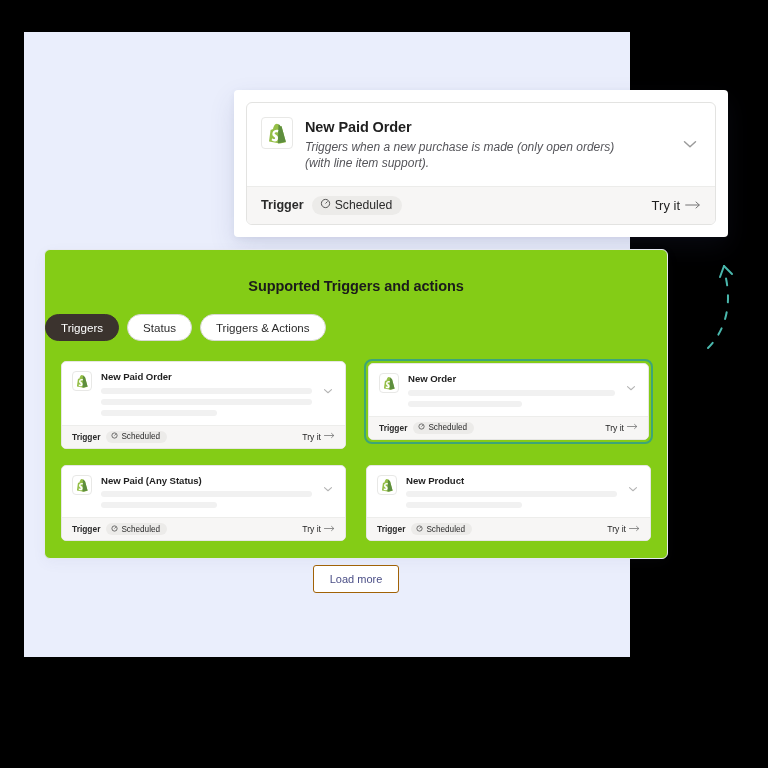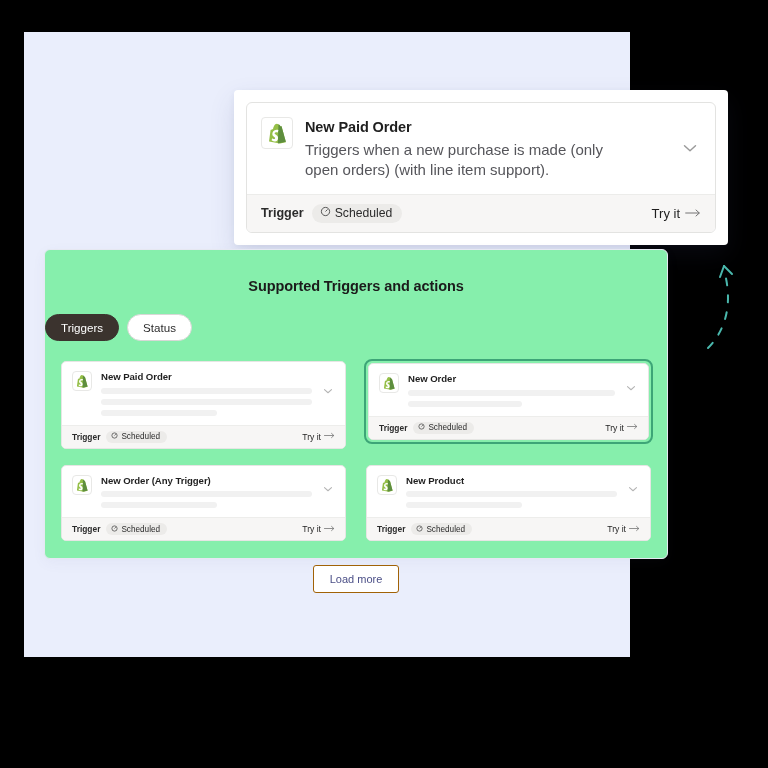--- a/index.html
+++ b/index.html
@@ -53,25 +53,26 @@
 
   .app-title {
     font-size: 14.5px;
     font-weight: bold;
     color: #1f1f1f;
     letter-spacing: -0.1px;
     line-height: 1.25;
   }
 
   .app-desc {
-    font-size: 15px;
+    font-size: 12px;
     color: #55555a;
     line-height: 1.32;
     margin-top: 4px;
     max-width: 330px;
+    font-style: italic;
   }
 
   .chev {
     flex: 0 0 auto;
     align-self: center;
     color: #9a9a9a;
     display: flex;
     align-items: center;
     justify-content: center;
   }
@@ -127,21 +128,21 @@
   .bag.lg { width: 32px; height: 32px; }
   .bag.sm { width: 20px; height: 20px; }
 
   
   #panel {
     position: absolute;
     left: 20px;
     top: 217px;
     width: 624px;
     height: 310px;
-    background: #86efac;
+    background: #84cc16;
     border: 1px solid #e6e8f2;
     border-radius: 6px;
     box-shadow: 0 4px 14px rgba(70,80,130,0.05);
   }
 
   #panel-title {
     text-align: center;
     font-size: 14.5px;
     font-weight: bold;
     color: #1b1b1b;
@@ -344,20 +345,21 @@
     </div>
   </div>
 
   <div id="panel">
 
     <div id="panel-title">Supported Triggers and actions</div>
 
     <div id="tabs">
       <button class="tab active">Triggers</button>
       <button class="tab">Status</button>
+      <button class="tab">Triggers &amp; Actions</button>
     </div>
 
     <div id="grid">
 
       <div class="mini-wrap">
         <div class="mini-card">
           <div class="mini-body">
             <span class="bag sm">
               <svg width="14" height="14" viewBox="0 0 48 48" aria-hidden="true">
                 <path d="M33.9 9.2c-.2-.1-.5 0-.7 0l-1.6.5c-.5-1.6-1.4-3.1-2.8-3.8-.5-.3-1-.4-1.6-.3-.1-.2-.3-.4-.5-.6-.8-.8-1.8-1.2-3-1.2-2.4 0-4.6 1.7-6.2 4.8-1.1 2.1-1.9 4.8-2.2 6.9l-4 1.2c-1.2.4-1.2.4-1.4 1.5C9.8 19.1 6.7 42.8 6.7 42.8L30.6 47l12.9-2.9S34 9.4 33.9 9.2z" fill="#95BF47"></path>
@@ -450,21 +452,21 @@
         <div class="mini-card">
           <div class="mini-body">
             <span class="bag sm">
               <svg width="14" height="14" viewBox="0 0 48 48" aria-hidden="true">
                 <path d="M33.9 9.2c-.2-.1-.5 0-.7 0l-1.6.5c-.5-1.6-1.4-3.1-2.8-3.8-.5-.3-1-.4-1.6-.3-.1-.2-.3-.4-.5-.6-.8-.8-1.8-1.2-3-1.2-2.4 0-4.6 1.7-6.2 4.8-1.1 2.1-1.9 4.8-2.2 6.9l-4 1.2c-1.2.4-1.2.4-1.4 1.5C9.8 19.1 6.7 42.8 6.7 42.8L30.6 47l12.9-2.9S34 9.4 33.9 9.2z" fill="#95BF47"></path>
                 <path d="M33.2 9.2l-1.6.5c-.5-1.6-1.4-3.1-2.8-3.8-.5-.3-1-.4-1.6-.3L26 47l17.5-3.9S34 9.4 33.9 9.2c-.2-.1-.5 0-.7 0z" fill="#5E8E3E"></path>
                 <path d="M27.1 17.4l-1.5 5.6s-1.7-.8-3.7-.6c-3 .2-3 2.1-3 2.6.2 2.6 7 3.1 7.4 9.1.3 4.7-2.5 8-6.5 8.2-4.9.3-7.5-2.6-7.5-2.6l1-4.4s2.7 2 4.8 1.9c1.4-.1 1.9-1.2 1.8-2-.2-3.3-5.7-3.2-6.1-8.7-.3-4.6 2.7-9.3 9.5-9.7 2.6-.2 3.8.6 3.8.6z" fill="#FFFFFF"></path>
               </svg>
             </span>
             <div class="mini-text">
-              <div class="mini-title">New Order (Any Trigger)</div>
+              <div class="mini-title">New Paid (Any Status)</div>
               <div class="sk w100"></div>
               <div class="sk w55"></div>
             </div>
             <span class="mini-chev">
               <svg width="14" height="14" viewBox="0 0 24 24" fill="none" stroke="currentColor" stroke-width="1.8" stroke-linecap="round" stroke-linejoin="round">
                 <polyline points="6 9.5 12 15 18 9.5"></polyline>
               </svg>
             </span>
           </div>
           <div class="mini-foot">

